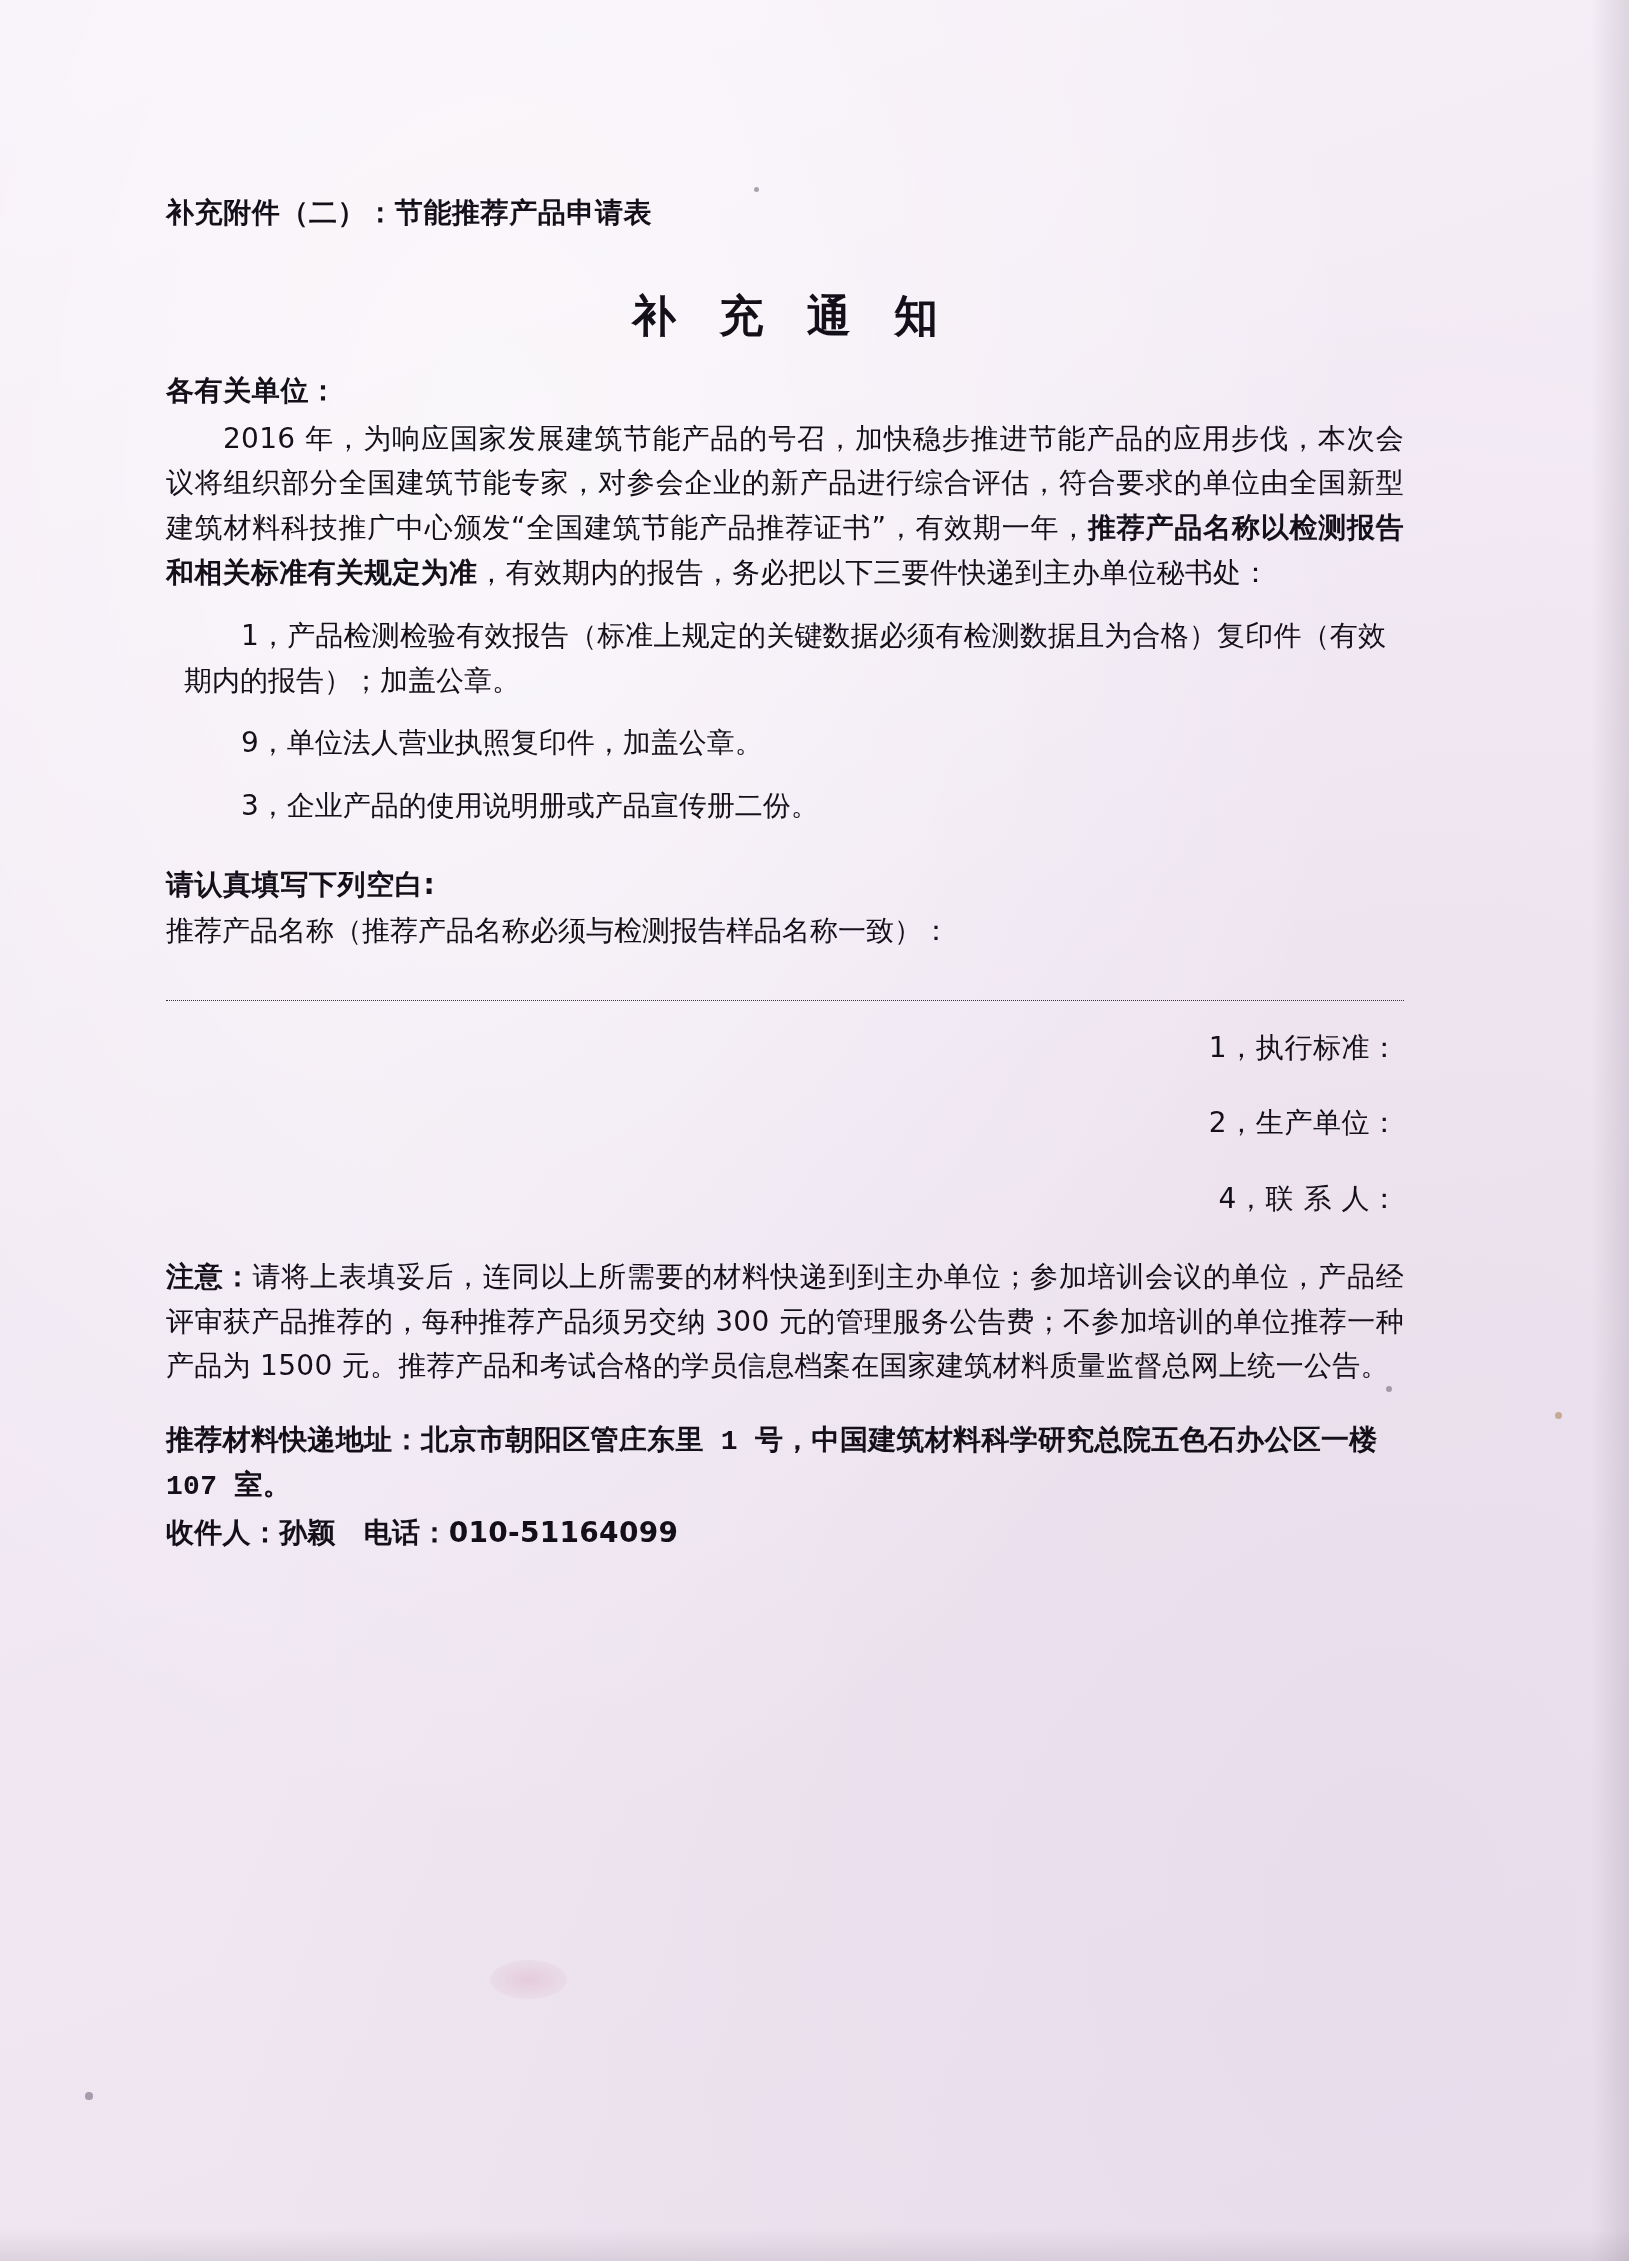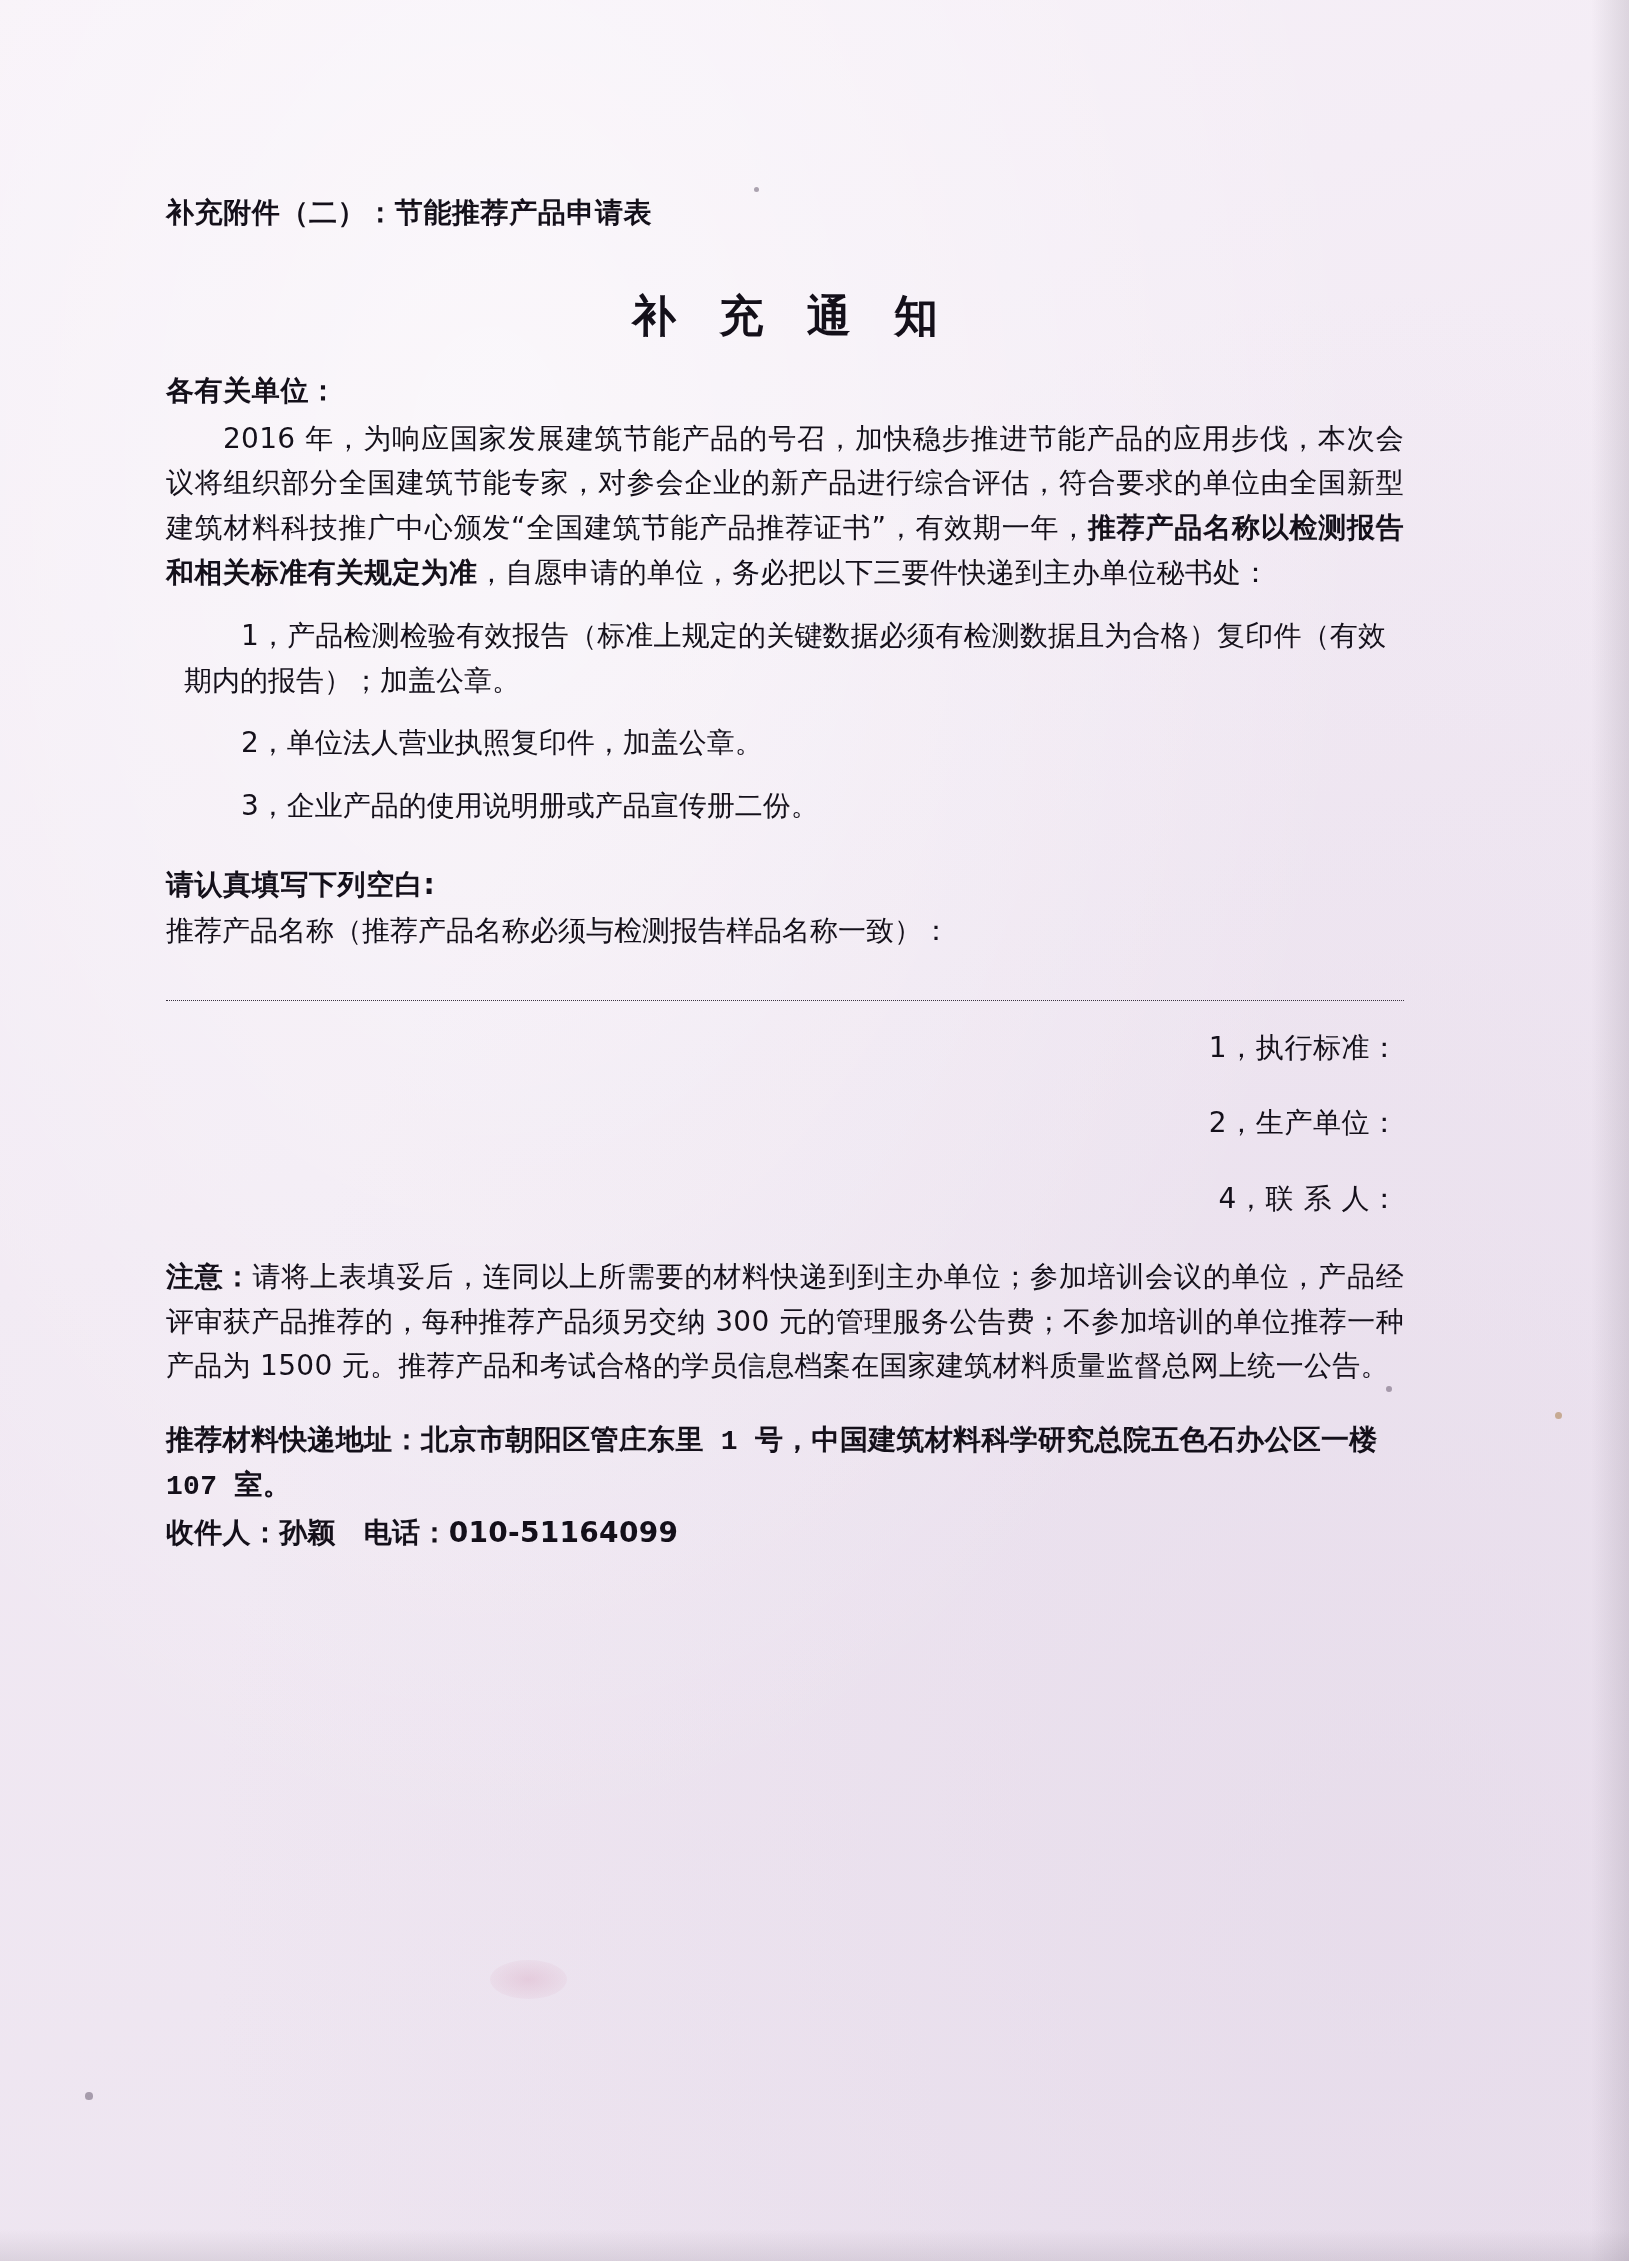--- a/index.html
+++ b/index.html
@@ -199,24 +199,24 @@
   <div class="smudge" style="left:490px; top:1960px; width:77px; height:39px; background:radial-gradient(ellipse, rgba(214,160,186,0.35), rgba(214,160,186,0));"></div>
 
   <div class="content">
 
     <div class="doc-header">补充附件（二）：节能推荐产品申请表</div>
 
     <h1 class="doc-title">补 充 通 知</h1>
 
     <div class="salutation">各有关单位：</div>
 
-    <p class="para indent"><span>2016 年，为响应国家发展建筑节能产品的号召，加快稳步推进节能产品的应用步伐，本次会议将组织部分全国建筑节能专家，对参会企业的新产品进行综合评估，符合要求的单位由全国新型建筑材料科技推广中心颁发“全国建筑节能产品推荐证书”，有效期一年，</span><span class="bold">推荐产品名称以检测报告和相关标准有关规定为准</span><span>，自愿申请的单位，务必把以下三要件快递到主办单位秘书处：</span></p>
+    <p class="para indent"><span>2016 年，为响应国家发展建筑节能产品的号召，加快稳步推进节能产品的应用步伐，本次会议将组织部分全国建筑节能专家，对参会企业的新产品进行综合评估，符合要求的单位由全国新型建筑材料科技推广中心颁发“全国建筑节能产品推荐证书”，有效期一年，</span><span class="bold">推荐产品名称以检测报告和相关标准有关规定为准</span><span>，有效期内的报告，务必把以下三要件快递到主办单位秘书处：</span></p>
 
     <p class="list-item">1，产品检测检验有效报告（标准上规定的关键数据必须有检测数据且为合格）复印件（有效期内的报告）；加盖公章。</p>
-    <p class="list-item">2，单位法人营业执照复印件，加盖公章。</p>
+    <p class="list-item">9，单位法人营业执照复印件，加盖公章。</p>
     <p class="list-item">3，企业产品的使用说明册或产品宣传册二份。</p>
 
     <div class="section-title">请认真填写下列空白:</div>
 
     <div class="field-note">推荐产品名称（推荐产品名称必须与检测报告样品名称一致）：</div>
 
     <div class="blank-line-full"></div>
 
     <div class="field-row">
       <span class="field-label">1，执行标准：</span>

